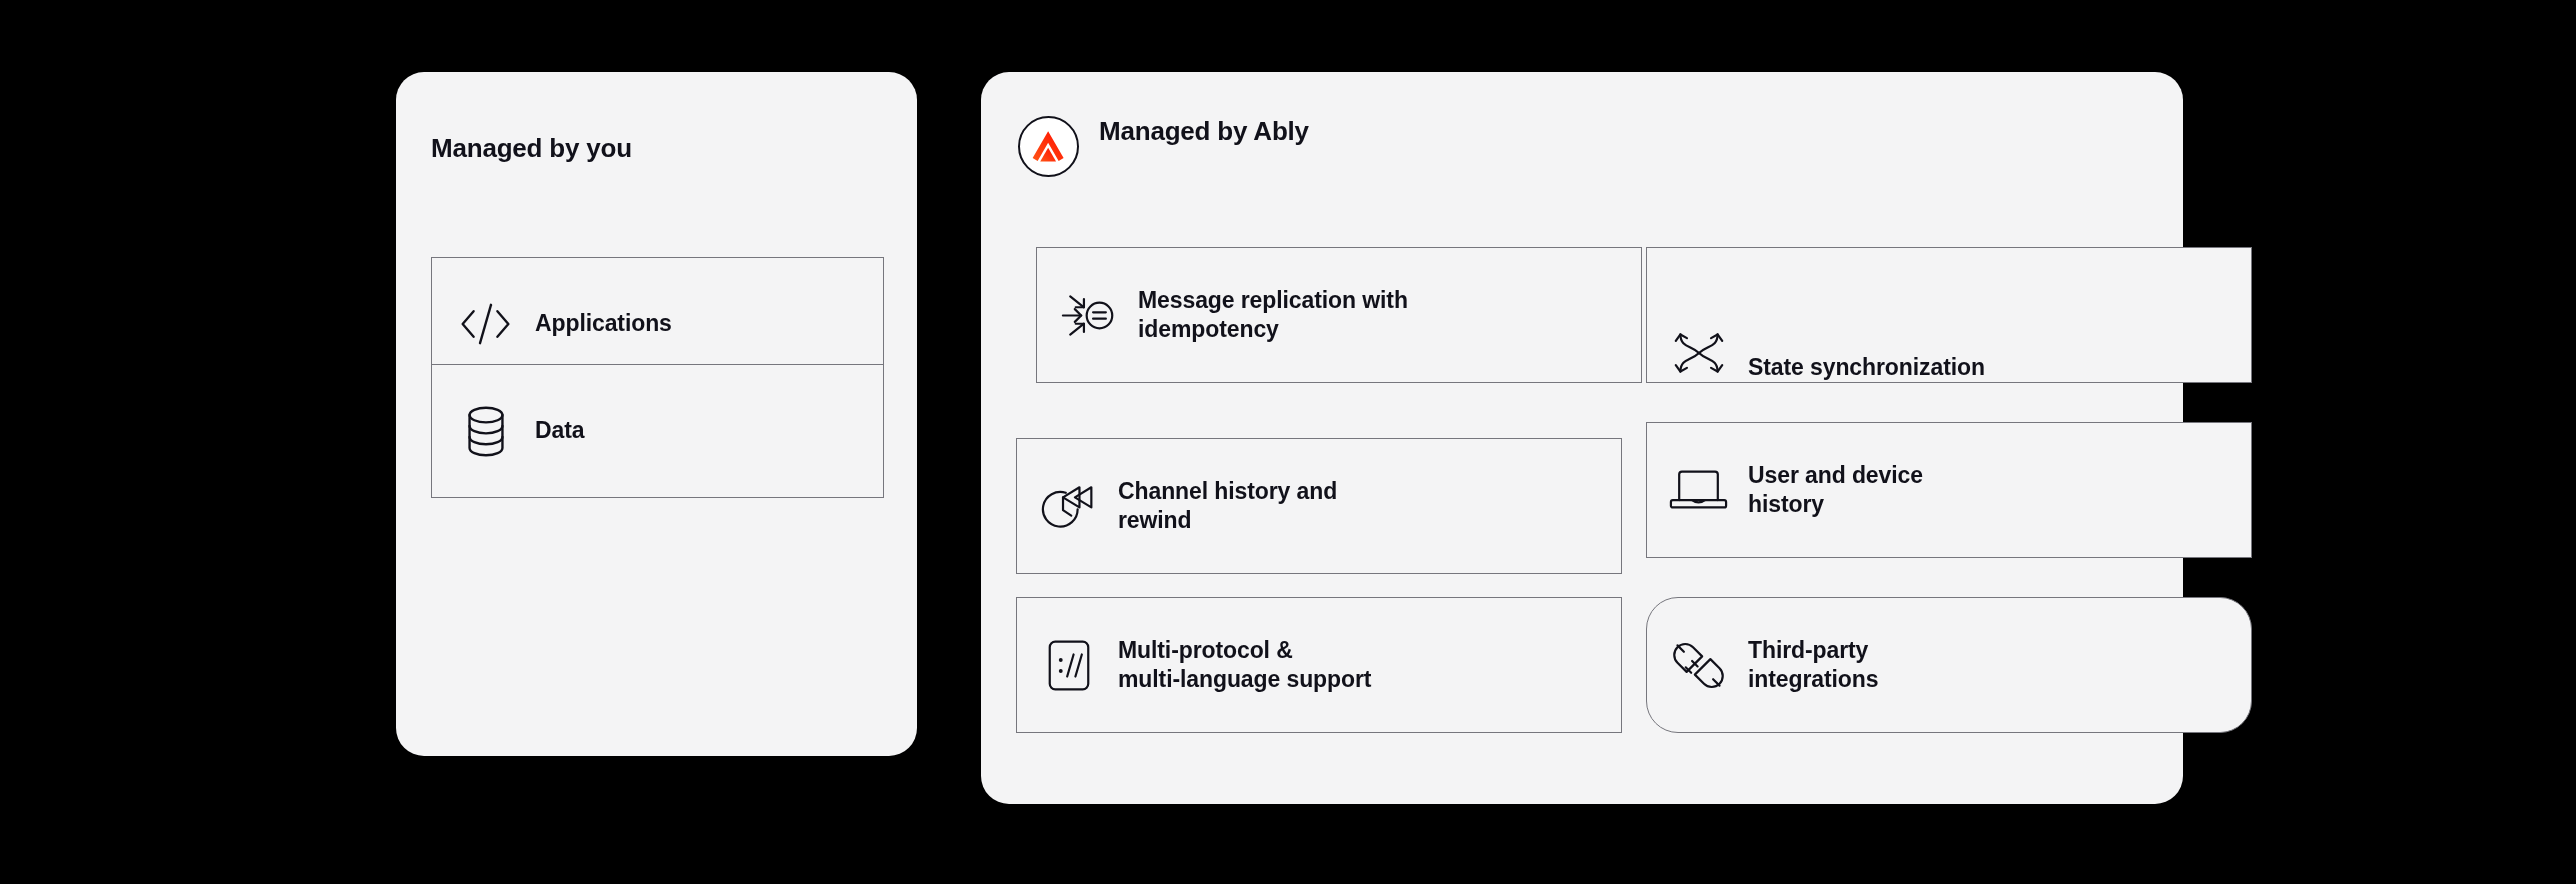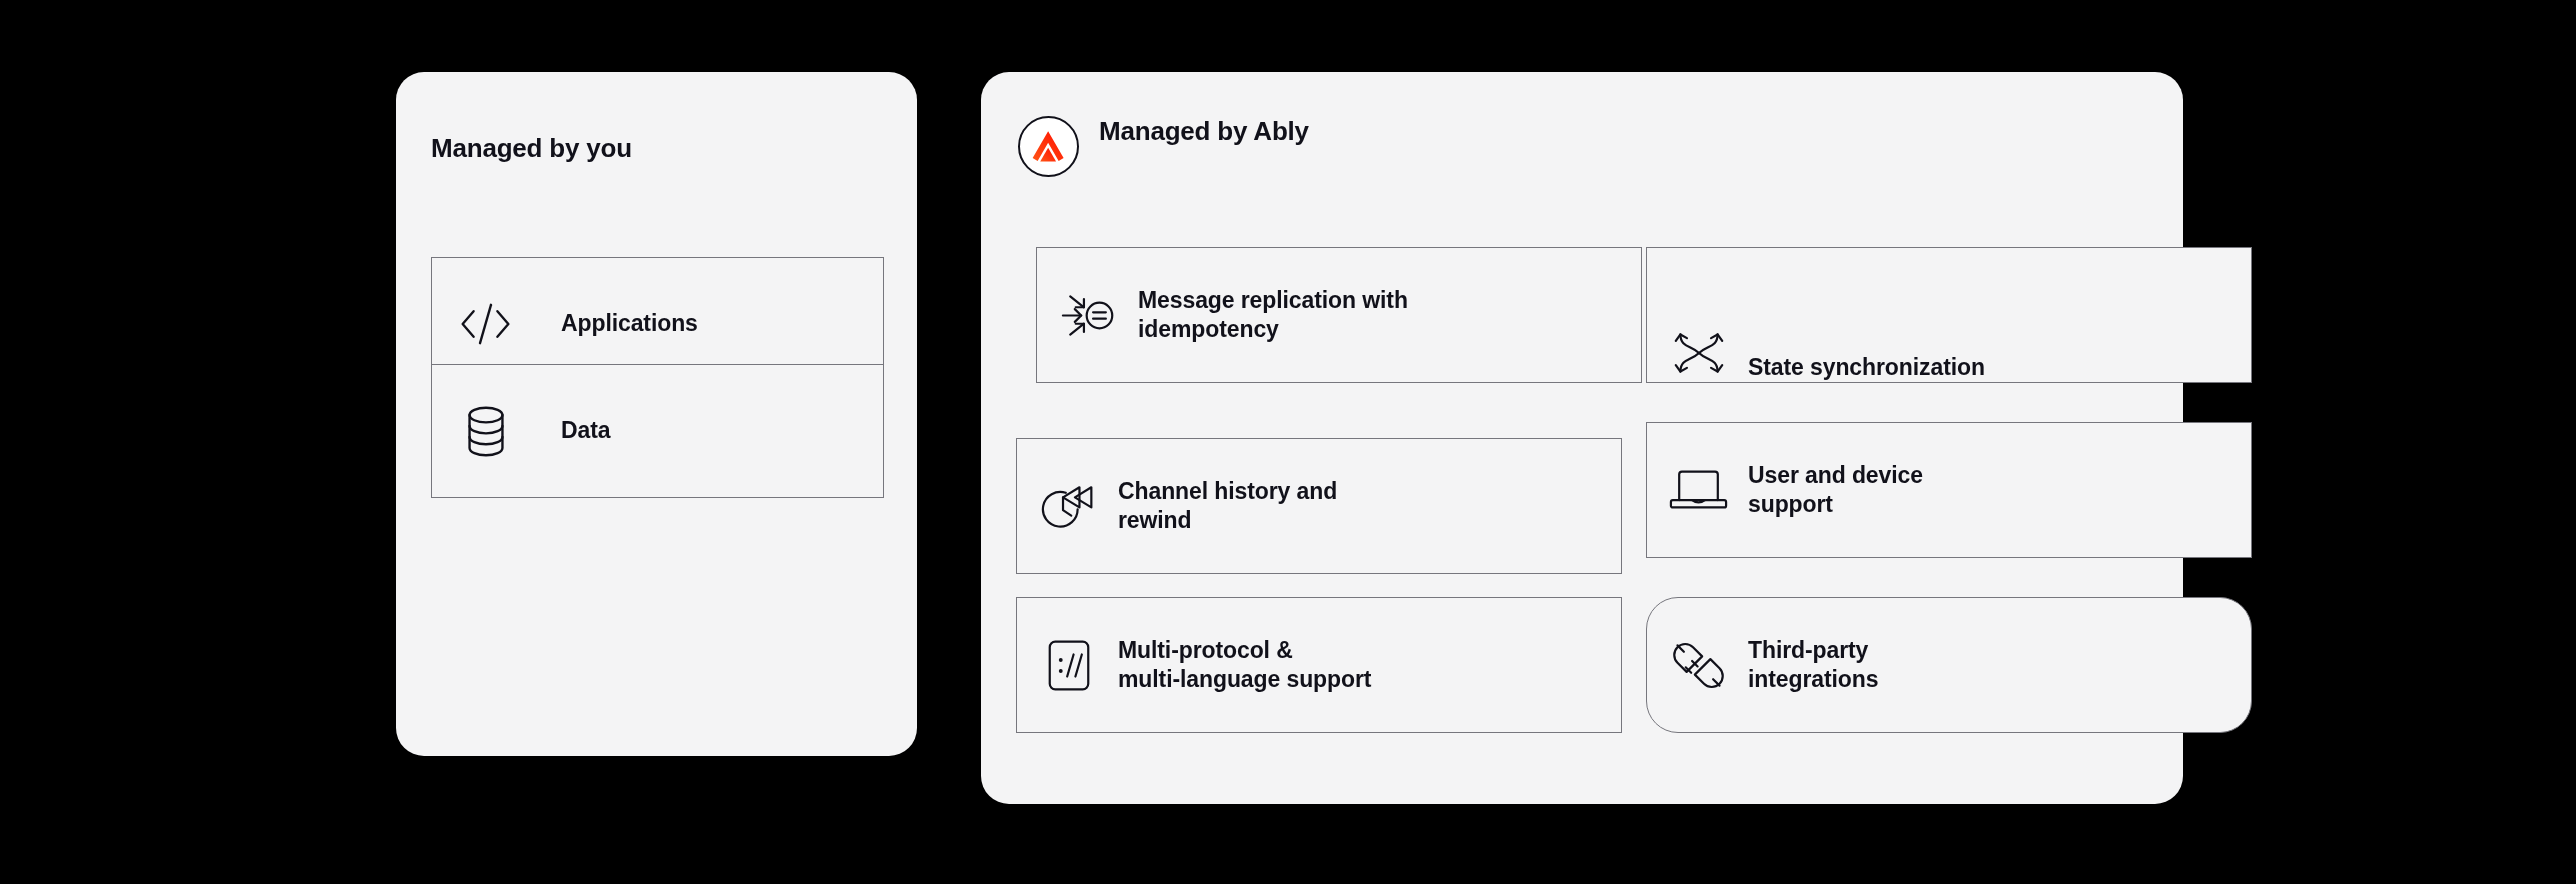--- a/index.html
+++ b/index.html
@@ -106,21 +106,20 @@
     line-height: 1.28;
     letter-spacing: -0.1px;
   }
 
   
   .card-left {
     left: 35px;
     width: 453px;
     height: 134px;
     padding-left: 24px;
-    gap: 26px;
   }
   .card-left .card-icon { width: 59px; height: 59px; }
   .card-left .card-label { margin-left: 20px; }
 
   #card-applications { top: 185px; }
   #card-data         { top: 292px; }
 
   
   .card-right {
     width: 606px;
@@ -242,21 +241,21 @@
     <div class="card card-right" id="card-user-presence">
       <div class="card-icon">
         <svg width="57" height="46" viewBox="0 0 62 50" fill="none" stroke="#11111A" stroke-width="2.4" stroke-linecap="round" stroke-linejoin="round">
           <path d="M10 36 V8 a3 3 0 0 1 3 -3 H49 a3 3 0 0 1 3 3 V36"></path>
           <path d="M3 36 H59 a2 2 0 0 1 2 2 v4 a2 2 0 0 1 -2 2 H3 a2 2 0 0 1 -2 -2 v-4 a2 2 0 0 1 2 -2 Z"></path>
           <path d="M24 36 q7 5 14 0"></path>
         </svg>
       </div>
       <div class="card-label">
         <span>User and device</span><br>
-        <span>support</span>
+        <span>history</span>
       </div>
     </div>
 
     <div class="card card-right" id="card-multi-protocol">
       <div class="card-icon">
         <svg width="48" height="55" viewBox="0 0 52 60" fill="none" stroke="#11111A" stroke-width="2.4" stroke-linecap="round" stroke-linejoin="round">
           <rect x="5" y="4" width="42" height="52" rx="6"></rect>
           <circle cx="17" cy="24" r="2.1" fill="#11111A" stroke="none"></circle>
           <circle cx="17" cy="36" r="2.1" fill="#11111A" stroke="none"></circle>
           <line x1="31" y1="18" x2="24" y2="42"></line>

